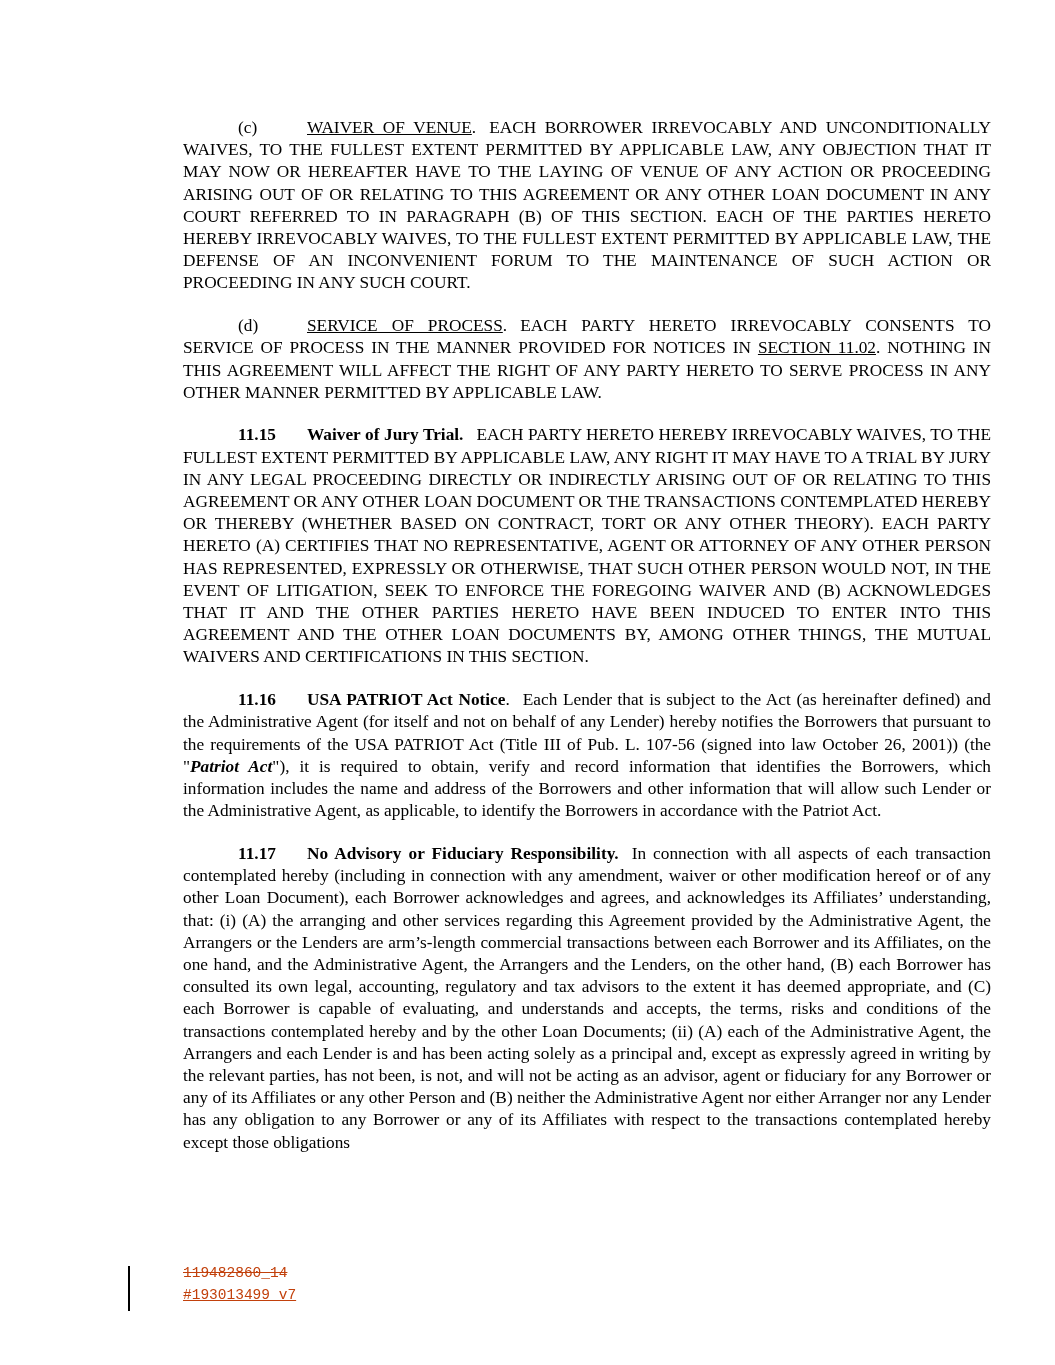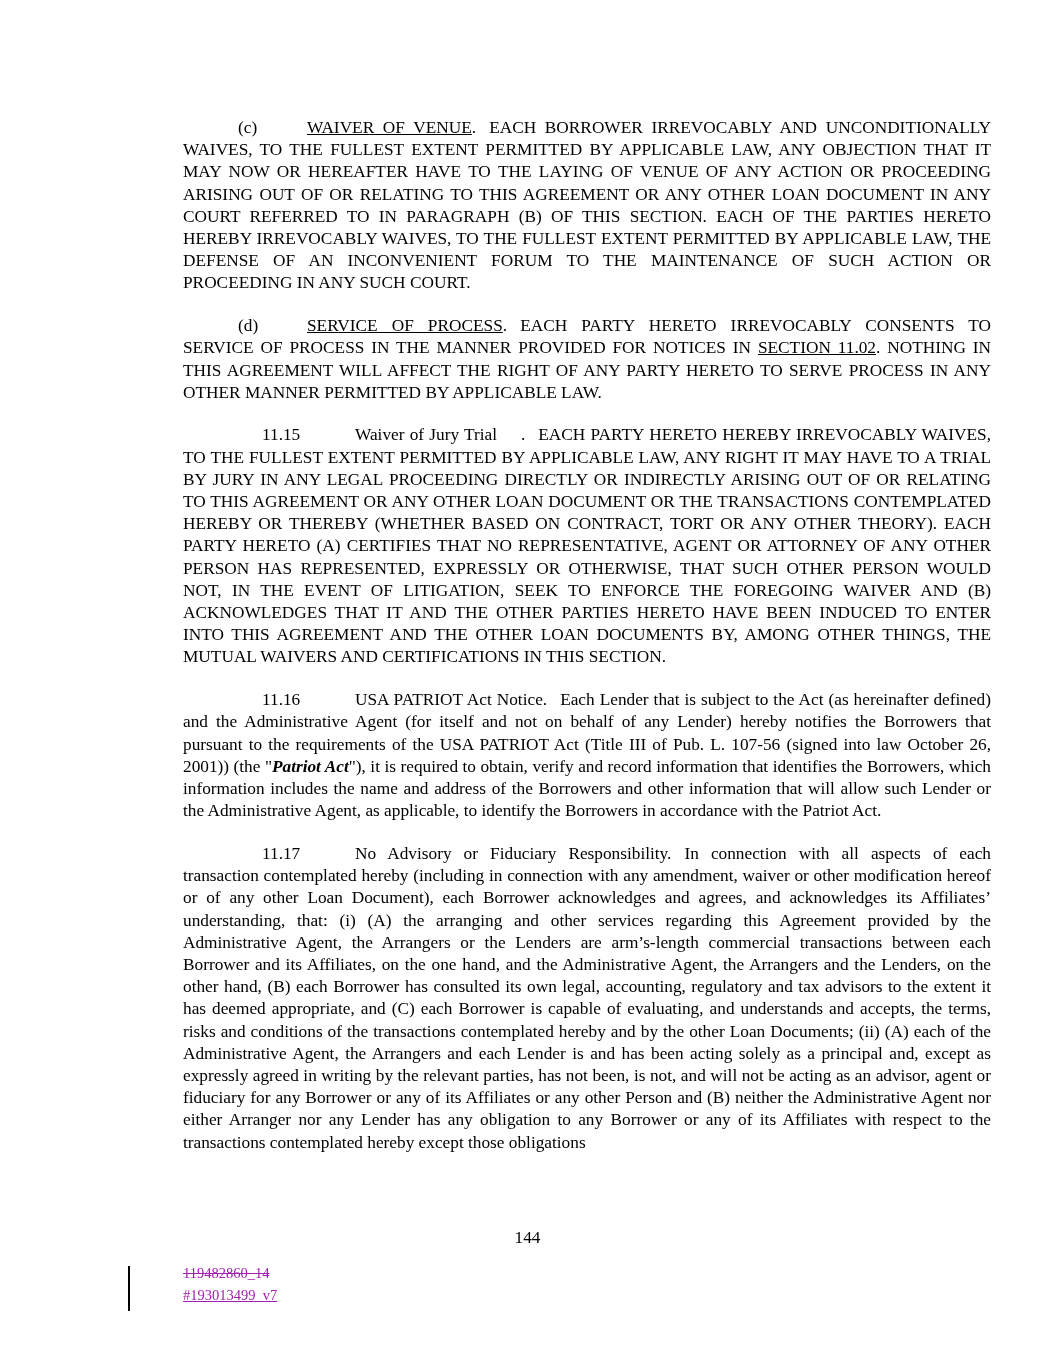--- a/index.html
+++ b/index.html
@@ -29,39 +29,39 @@
   .para {
     margin: 0 0 20.5px 0;
     text-align: justify;
     text-indent: 55px;
   }
   .plabel {
     display: inline-block;
     min-width: 69px;
     text-indent: 0;
   }
-  .b  { font-weight: normal; margin-left: 24px; }
+  .b  { font-weight: bold; }
   .u  { text-decoration: underline; }
   .bi { font-weight: bold; font-style: italic; margin-top: 11px; }
   .gap-after { margin-right: 13px; }
   .page-number {
     position: absolute;
     left: 0;
     top: 1227px;
     width: 100%;
     text-align: center;
   }
   .footer {
     position: absolute;
     left: 123px;
     top: 1263px;
     font-size: 14.5px;
     line-height: 21.5px;
   }
-  .doc-id { color: #a21caf; }
+  .doc-id { color: #c2410c; font-family: Liberation Mono, monospace; }
   .strike { text-decoration: line-through; }
   .under  { text-decoration: underline; text-align: right; }
   .change-bar {
     position: absolute;
     left: 68px;
     top: 1266px;
     width: 2px;
     height: 45px;
     background: #000000;
   }
@@ -78,21 +78,20 @@
     <p class="para"><span class="plabel">(d)</span><span class="u">SERVICE OF PROCESS</span><span class="gap-after">.</span><span>EACH PARTY HERETO IRREVOCABLY CONSENTS TO SERVICE OF PROCESS IN THE MANNER PROVIDED FOR NOTICES IN</span> <span class="u">SECTION 11.02</span><span>. NOTHING IN THIS AGREEMENT WILL AFFECT THE RIGHT OF ANY PARTY HERETO TO SERVE PROCESS IN ANY OTHER MANNER PERMITTED BY APPLICABLE LAW.</span></p>
 
     <p class="para"><span class="plabel b">11.15</span><span class="b">Waiver of Jury Trial</span><span class="b gap-after">.</span><span>EACH PARTY HERETO HEREBY IRREVOCABLY WAIVES, TO THE FULLEST EXTENT PERMITTED BY APPLICABLE LAW, ANY RIGHT IT MAY HAVE TO A TRIAL BY JURY IN ANY LEGAL PROCEEDING DIRECTLY OR INDIRECTLY ARISING OUT OF OR RELATING TO THIS AGREEMENT OR ANY OTHER LOAN DOCUMENT OR THE TRANSACTIONS CONTEMPLATED HEREBY OR THEREBY (WHETHER BASED ON CONTRACT, TORT OR ANY OTHER THEORY). EACH PARTY HERETO (A) CERTIFIES THAT NO REPRESENTATIVE, AGENT OR ATTORNEY OF ANY OTHER PERSON HAS REPRESENTED, EXPRESSLY OR OTHERWISE, THAT SUCH OTHER PERSON WOULD NOT, IN THE EVENT OF LITIGATION, SEEK TO ENFORCE THE FOREGOING WAIVER AND (B) ACKNOWLEDGES THAT IT AND THE OTHER PARTIES HERETO HAVE BEEN INDUCED TO ENTER INTO THIS AGREEMENT AND THE OTHER LOAN DOCUMENTS BY, AMONG OTHER THINGS, THE MUTUAL WAIVERS AND CERTIFICATIONS IN THIS SECTION.</span></p>
 
     <p class="para"><span class="plabel b">11.16</span><span class="b">USA PATRIOT Act Notice</span><span class="gap-after">.</span><span>Each Lender that is subject to the Act (as hereinafter defined) and the Administrative Agent (for itself and not on behalf of any Lender) hereby notifies the Borrowers that pursuant to the requirements of the USA PATRIOT Act (Title III of Pub. L. 107-56 (signed into law October 26, 2001)) (the "</span><span class="bi">Patriot Act</span><span>"), it is required to obtain, verify and record information that identifies the Borrowers, which information includes the name and address of the Borrowers and other information that will allow such Lender or the Administrative Agent, as applicable, to identify the Borrowers in accordance with the Patriot Act.</span></p>
 
     <p class="para"><span class="plabel b">11.17</span><span class="b gap-after">No Advisory or Fiduciary Responsibility.</span><span>In connection with all aspects of each transaction contemplated hereby (including in connection with any amendment, waiver or other modification hereof or of any other Loan Document), each Borrower acknowledges and agrees, and acknowledges its Affiliates’ understanding, that: (i) (A) the arranging and other services regarding this Agreement provided by the Administrative Agent, the Arrangers or the Lenders are arm’s-length commercial transactions between each Borrower and its Affiliates, on the one hand, and the Administrative Agent, the Arrangers and the Lenders, on the other hand, (B) each Borrower has consulted its own legal, accounting, regulatory and tax advisors to the extent it has deemed appropriate, and (C) each Borrower is capable of evaluating, and understands and accepts, the terms, risks and conditions of the transactions contemplated hereby and by the other Loan Documents; (ii) (A) each of the Administrative Agent, the Arrangers and each Lender is and has been acting solely as a principal and, except as expressly agreed in writing by the relevant parties, has not been, is not, and will not be acting as an advisor, agent or fiduciary for any Borrower or any of its Affiliates or any other Person and (B) neither the Administrative Agent nor either Arranger nor any Lender has any obligation to any Borrower or any of its Affiliates with respect to the transactions contemplated hereby except those obligations</span></p>
 
   </div>
 
-  <div class="page-number">144</div>
 
   <div class="change-bar"></div>
 
   <div class="footer">
     <div class="doc-id strike">119482860_14</div>
     <div class="doc-id under">#193013499_v7</div>
   </div>
 
 </div>
 

